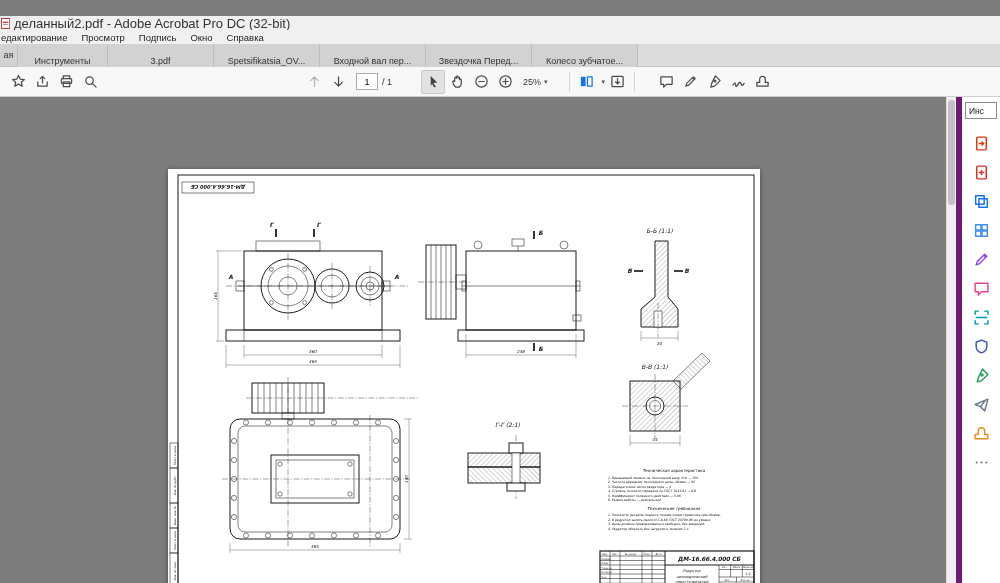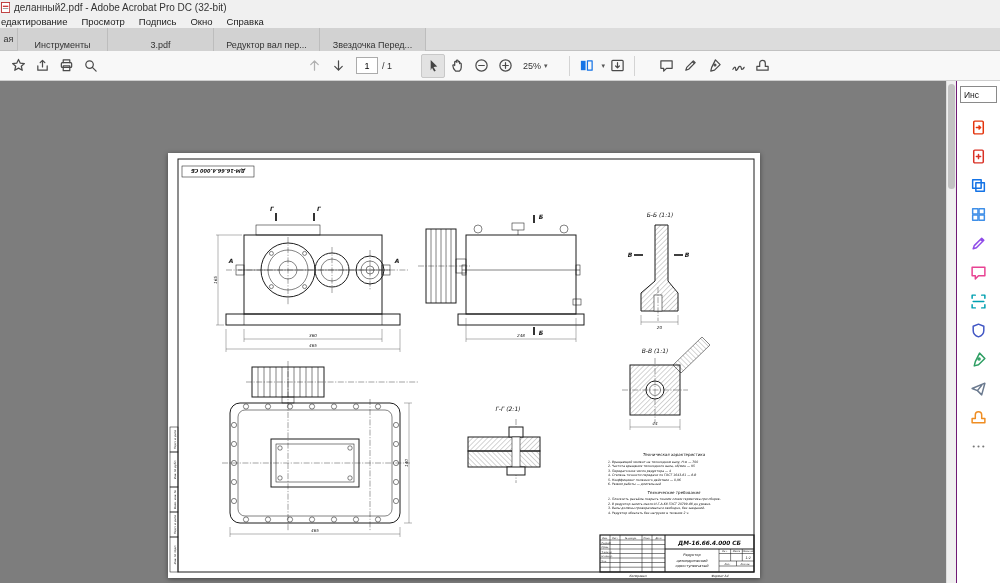--- a/index.html
+++ b/index.html
@@ -2,21 +2,21 @@
 <html><head>
 <meta charset="utf-8">
 <style>
   * { margin:0; padding:0; box-sizing:border-box; }
   html,body { width:1000px; height:583px; overflow:hidden;
     font-family:"Liberation Sans", sans-serif; background:#7d7d7d; }
   .app { width:1000px; height:583px; display:flex; flex-direction:column; }
 
   
   .titlebar { height:14px; background:#f0f0f0; display:flex; align-items:center;
-    font-size:10px; color:#333; padding-left:1px; flex:none; }
+    font-size:13px; color:#333; padding-left:1px; flex:none;margin-top:16px; }
   .pdficon { width:10px; height:11px; margin-right:3px; display:inline-flex; }
   
   .menubar { height:14px; background:#f0f0f0; display:flex; align-items:center;
     font-size:9.5px; color:#222; flex:none; }
   .menu-item { padding:0 7px; cursor:default; }
   .menu-item:first-child { padding-left:1px; }
 
   
   .tabbar { height:23px; background:#dcdcdc; border-bottom:1px solid #c2c2c2;
     display:flex; align-items:stretch; flex:none; }
@@ -52,21 +52,21 @@
   
   .main { flex:1; display:flex; min-height:0; }
   .content { flex:1; position:relative; background:#7d7d7d; overflow:hidden; }
   .page { position:absolute; left:168px; top:72px; width:592px; height:425px;
     background:#ffffff; box-shadow:0 1px 5px rgba(0,0,0,.45); }
   .page svg { width:100%; height:100%; display:block; }
 
   .vscroll { width:10px; background:#efefef; border-left:1px solid #dcdcdc; flex:none; }
   .vthumb { margin:3px 1px; height:105px; background:#c2c2c2; border-radius:4px; }
 
-  .rightpanel { width:44px; background:#ffffff; border-left:1px solid #701a75;
+  .rightpanel { width:44px; background:#ffffff; border-left:6px solid #701a75;
     flex:none; display:flex; flex-direction:column; }
   .tool-search { margin:5px 3px 2px 3px; height:17px; border:1px solid #8a8a8a;
     background:#fff; font-size:8.5px; color:#222; display:flex; align-items:center;
     padding-left:3px; overflow:hidden; white-space:nowrap; }
   .ricons { display:flex; flex-direction:column; align-items:center; gap:11px;
     padding-top:13px; }
   .ricon { width:18px; height:18px; display:flex; align-items:center; justify-content:center; }
   .ricon svg { width:17px; height:17px; stroke:currentColor; fill:none;
     stroke-width:1.4; stroke-linecap:round; stroke-linejoin:round; }
   .c0{color:#e4340c}.c1{color:#d93025}.c2{color:#1473e6}.c3{color:#3f8fe8}
@@ -120,24 +120,30 @@
     <div class="tab t-home">
         <span>ая</span>
       </div>
     <div class="tab t-tools">
         <span>Инструменты</span>
       </div>
     <div class="tab t-doc">
         <span>3.pdf</span>
       </div>
     <div class="tab t-doc">
-        <span>Редуктор вал пер...</span>
+        <span>Spetsifikatsia_OV...</span>
+      </div>
+    <div class="tab t-doc">
+        <span>Входной вал пер...</span>
       </div>
     <div class="tab t-doc">
         <span>Звездочка Перед...</span>
+      </div>
+    <div class="tab t-doc">
+        <span>Колесо зубчатое...</span>
       </div>
   </div>
 
   <div class="toolbar">
     <div class="tbtn">
       <svg viewBox="0 0 16 16">
           <path d="M8 1.5l1.9 4 4.4.4-3.3 2.9 1 4.3L8 10.8 4 13.1l1-4.3L1.7 5.9l4.4-.4z"></path>
         </svg>
     </div>
     <div class="tbtn">

